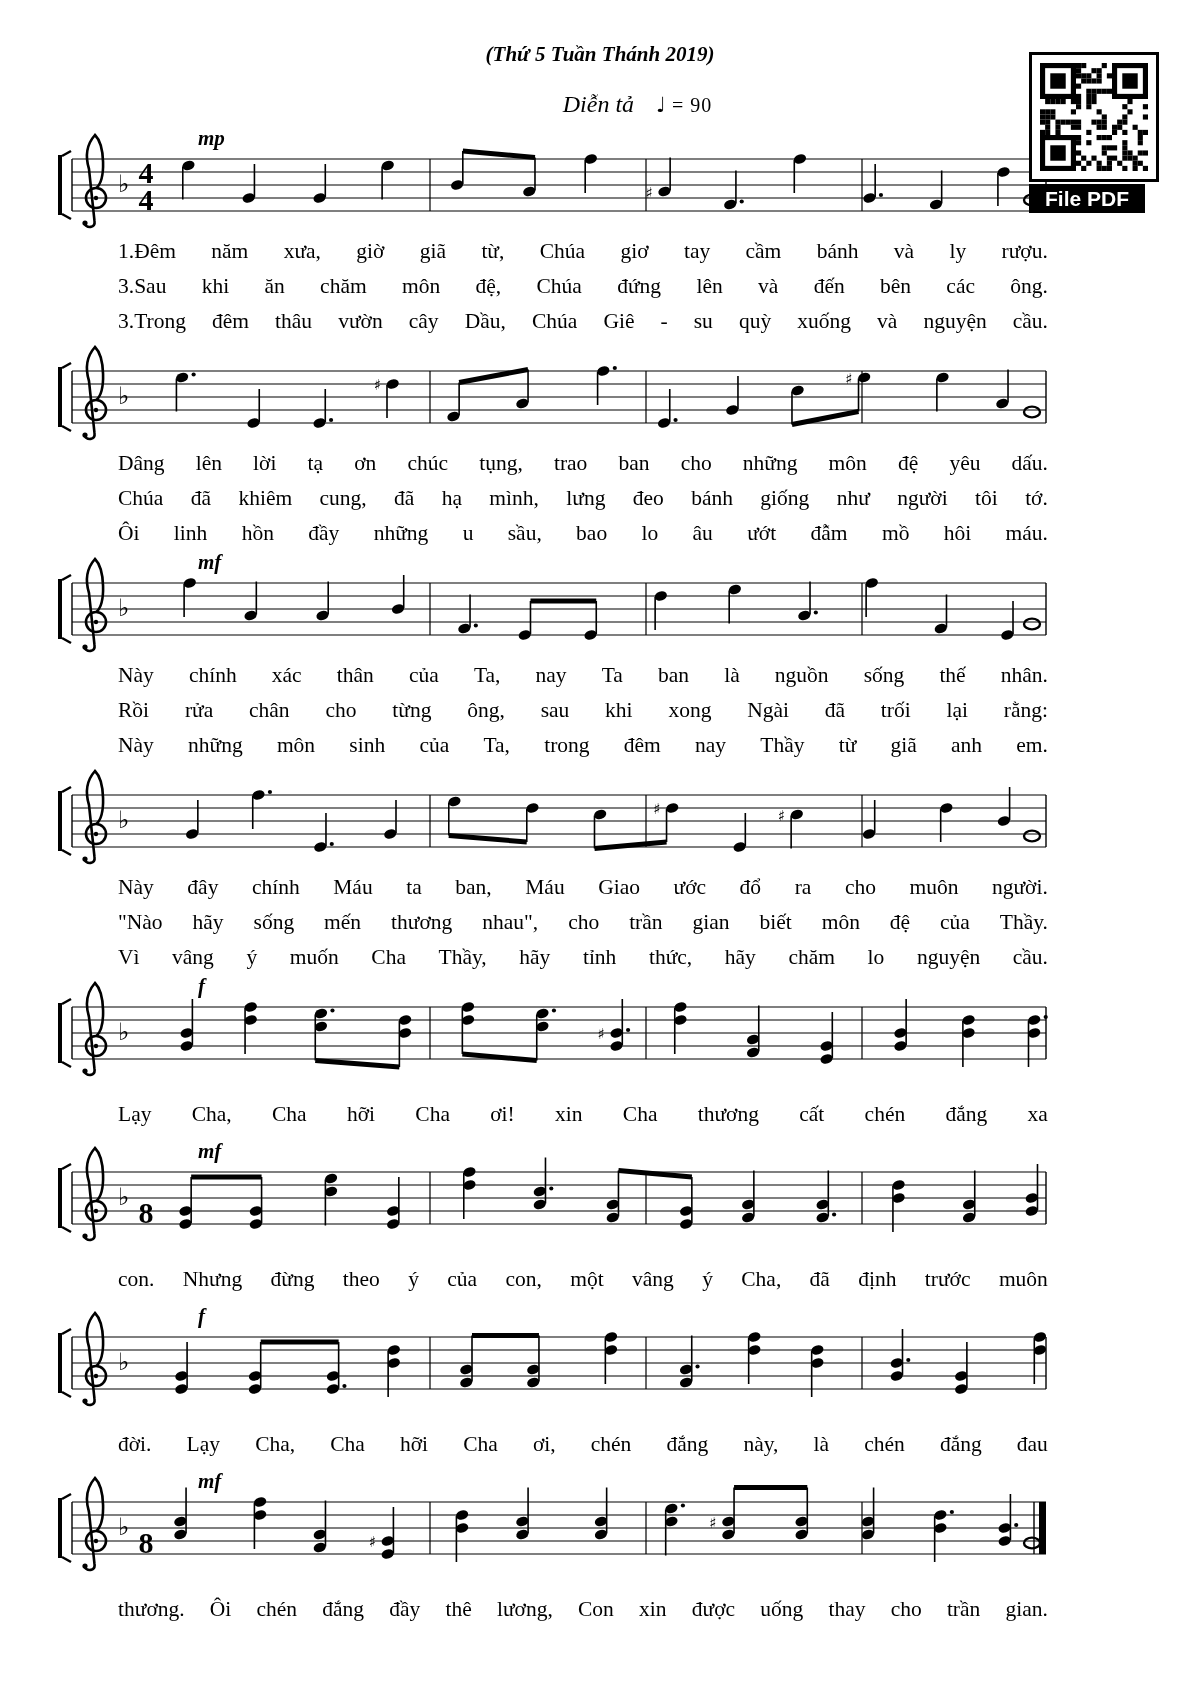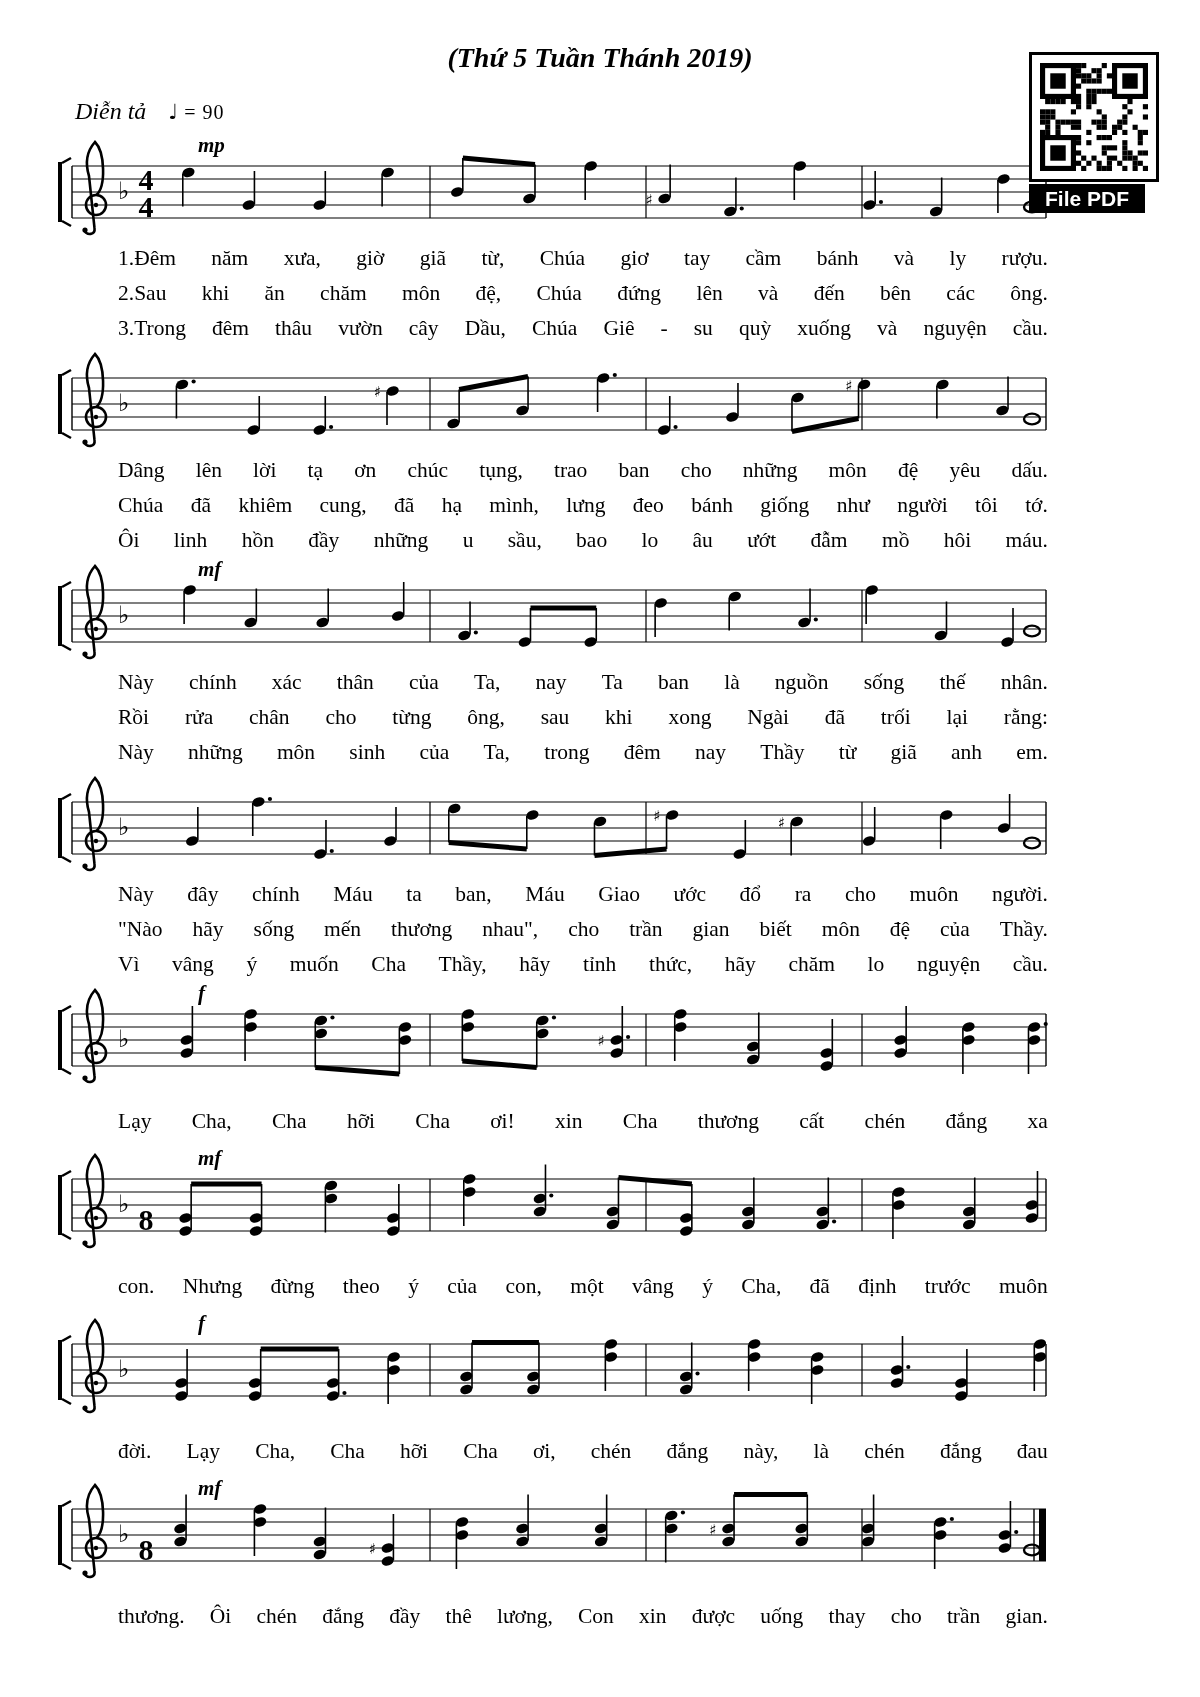--- a/index.html
+++ b/index.html
@@ -1,21 +1,21 @@
 <!DOCTYPE html>
 <html><head>
 <meta charset="utf-8">
 <style>
   html,body{margin:0;padding:0;background:#fff;}
   .page{width:1200px;height:1697px;position:relative;background:#fff;color:#000;
         font-family:"Liberation Serif","DejaVu Serif",serif;overflow:hidden;}
   .header{padding-top:36px;text-align:center;}
   .title{font-size:46px;font-weight:bold;letter-spacing:2px;line-height:52px;}
-  .subtitle{font-size:28px;font-style:italic;font-weight:bold;margin-top:6px;}
-  .tempo-row{text-align:left;padding-left:75px;margin-top:24px;height:36px;font-size:24px;}
+  .subtitle{font-size:21px;font-style:italic;font-weight:bold;margin-top:6px;}
+  .tempo-row{text-align:center;padding-left:75px;margin-top:24px;height:36px;font-size:24px;}
   .tempo-label{font-style:italic;}
   .tempo-note{font-family:"DejaVu Sans",sans-serif;font-size:21px;margin-left:16px;}
   .tempo-eq{font-size:20px;letter-spacing:1px;}
   .qr-wrap{position:absolute;top:52px;right:55px;width:116px;}
   .qr-wrap svg{display:block;}
   .qr-label{background:#000;color:#fff;font-family:"Liberation Sans","DejaVu Sans",sans-serif;
             font-weight:bold;font-size:21px;text-align:center;height:29px;line-height:29px;margin-top:2px;}
   .score{margin-top:2px;}
   .system{margin-bottom:2px;}
   .system svg.staff{display:block;margin-left:58px;}
@@ -249,21 +249,21 @@
             <span class="word">Chúa</span>
             <span class="word">giơ</span>
             <span class="word">tay</span>
             <span class="word">cầm</span>
             <span class="word">bánh</span>
             <span class="word">và</span>
             <span class="word">ly</span>
             <span class="word">rượu.</span>
           </div>
           <div class="lyric-line">
-            <span class="word">2.Sau</span>
+            <span class="word">3.Sau</span>
             <span class="word">khi</span>
             <span class="word">ăn</span>
             <span class="word">chăm</span>
             <span class="word">môn</span>
             <span class="word">đệ,</span>
             <span class="word">Chúa</span>
             <span class="word">đứng</span>
             <span class="word">lên</span>
             <span class="word">và</span>
             <span class="word">đến</span>

